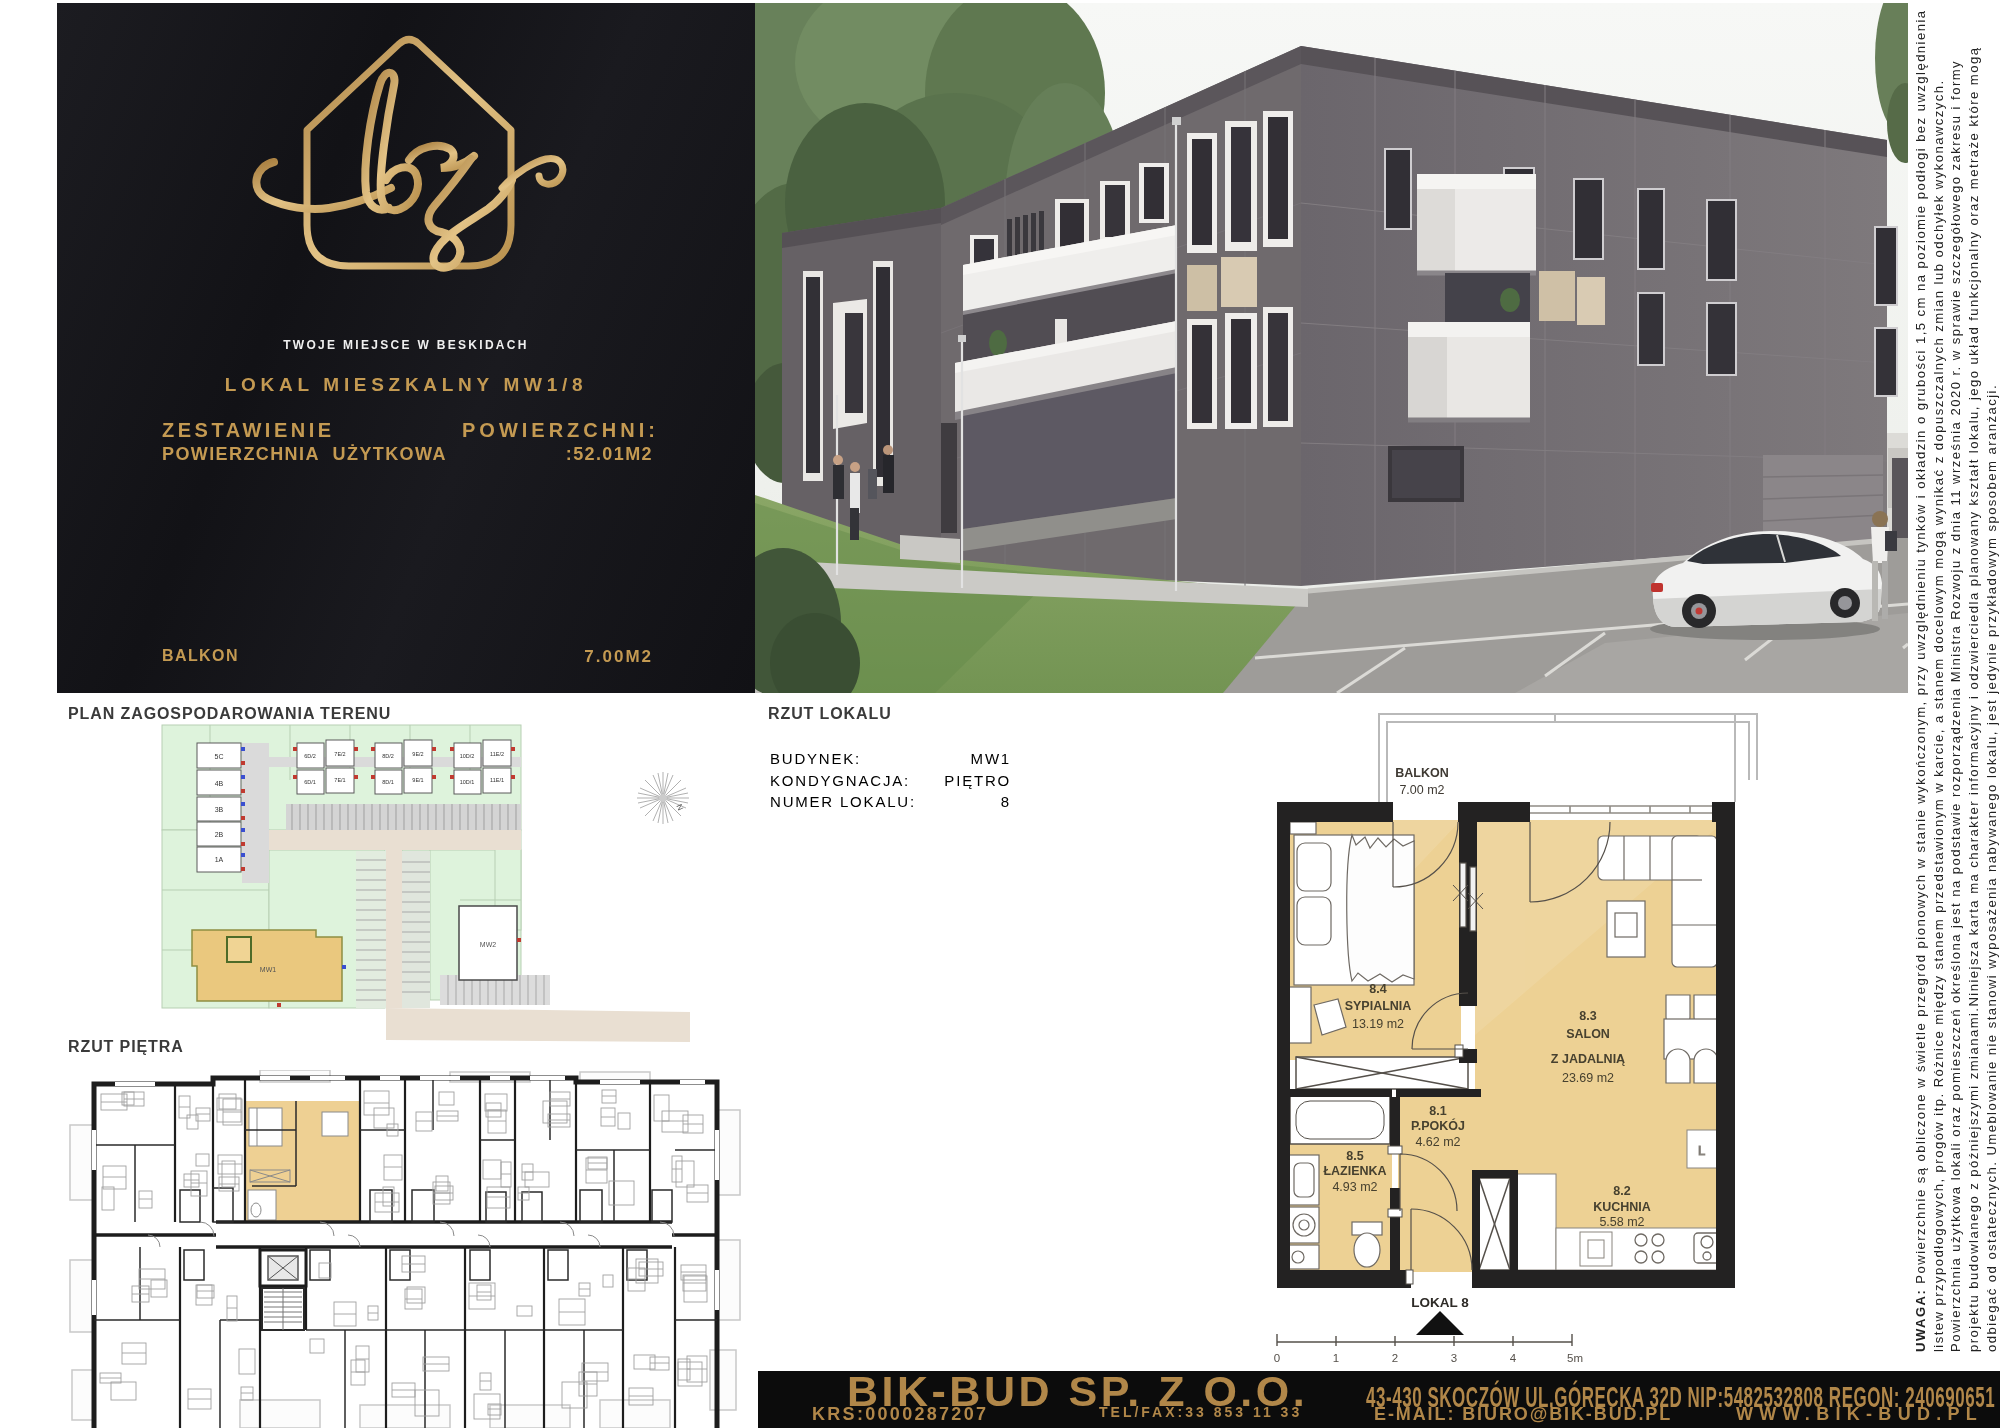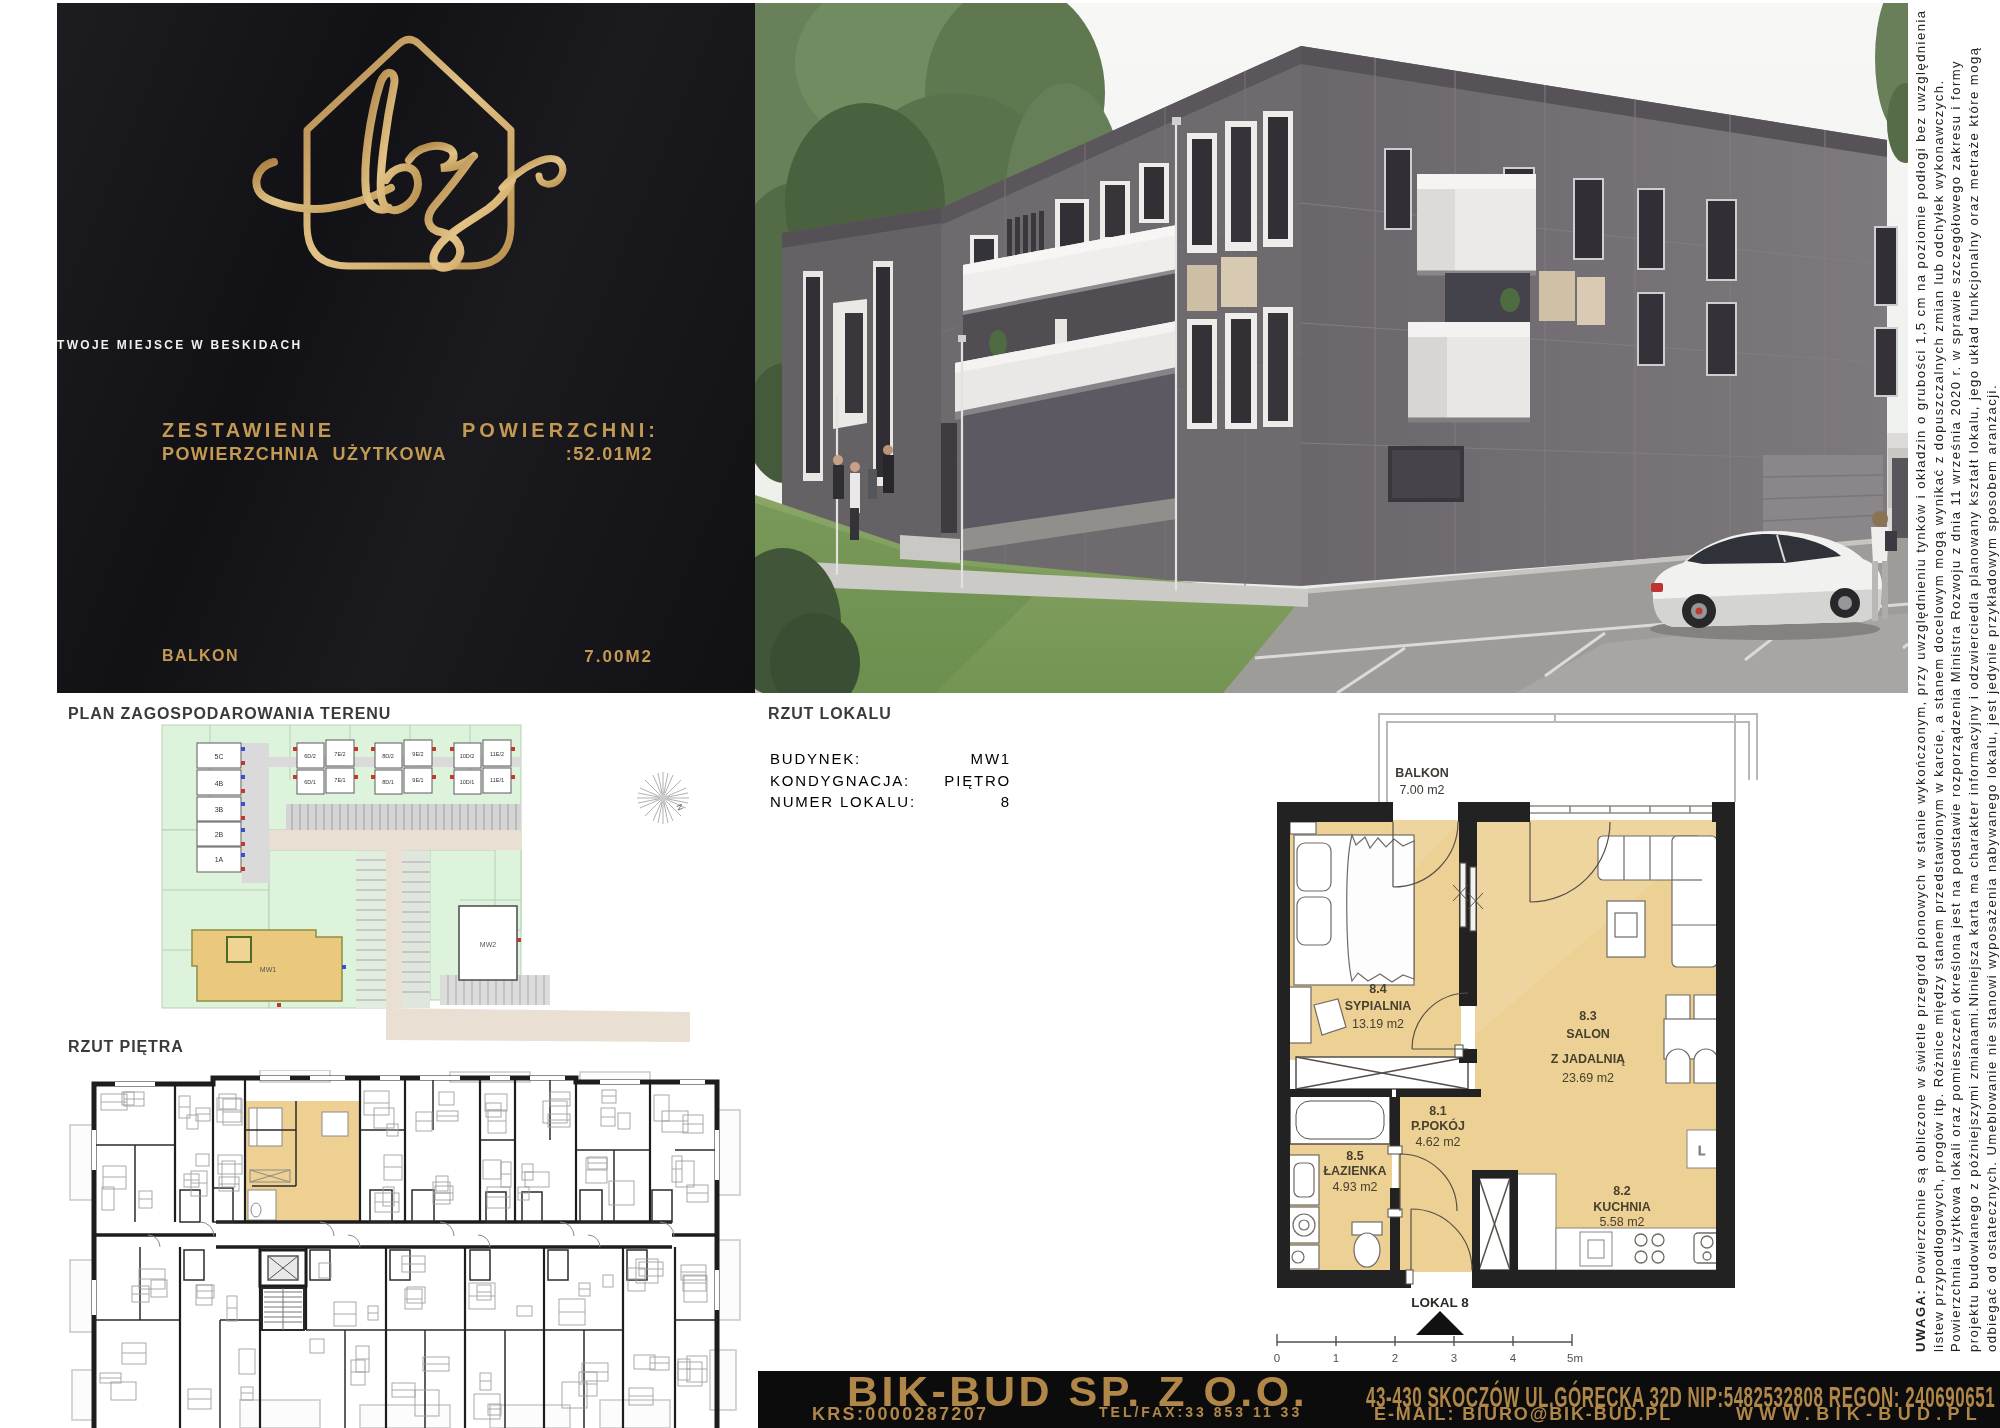--- a/index.html
+++ b/index.html
@@ -334,22 +334,23 @@
 <g fill="none" stroke="url(#gold)" stroke-linecap="round">
 <path d="M 217 142 C 198 146 192 170 211 179 C 228 187 252 191 272 188 C 294 185 318 176 334 168" stroke-width="8"></path>
 <path d="M 332 188 C 322 193 311 187 309 172 C 306 144 313 96 323 64 C 328 48 340 50 337 65 C 330 99 322 152 324 174 C 325 187 333 193 343 189 C 357 183 365 168 359 154 C 353 142 336 147 329 160" stroke-width="8"></path>
 <path d="M 352 140 C 360 127 381 122 393 129 C 401 135 395 146 384 148 C 397 148 409 143 417 136" stroke-width="8"></path>
 <path d="M 414 139 C 402 156 390 171 378 185 C 366 199 372 210 384 212 C 400 216 409 230 399 242 C 389 253 371 247 378 232 C 386 215 412 202 431 189 C 442 181 450 171 455 160" stroke-width="8"></path>
 <path d="M 445 168 C 459 152 477 142 489 139 C 503 136 510 147 503 158 C 496 167 483 166 482 156" stroke-width="7"></path>
 </g>
 </svg>
 
 
-<div class="abs" style="left:57px;top:338px;width:698px;font-size:12px;font-weight:bold;letter-spacing:2.3px;color:#efefef;">TWOJE MIEJSCE W BESKIDACH</div>
-
+<div class="abs" style="left:57px;top:338px;width:698px;text-align:center;font-size:12px;font-weight:bold;letter-spacing:2.3px;color:#efefef;">TWOJE MIEJSCE W BESKIDACH</div>
+
+<div class="abs" style="left:57px;top:374px;width:698px;text-align:center;font-size:19px;font-weight:bold;letter-spacing:4.7px;color:#c49a52;">LOKAL MIESZKALNY MW1/8</div>
 
 <div class="abs" style="left:162px;top:419px;width:491px;">
   <div style="position:relative;height:24px;">
     <span style="position:absolute;left:0;font-size:20px;font-weight:bold;letter-spacing:3.5px;color:#c49a52;">ZESTAWIENIE</span>
     <span style="position:absolute;left:300px;font-size:20px;font-weight:bold;letter-spacing:4px;color:#c49a52;">POWIERZCHNI:</span>
   </div>
   <div style="position:relative;font-size:18px;font-weight:bold;color:#c49a52;letter-spacing:1.4px;margin-top:1px;">POWIERZCHNIA&nbsp; UŻYTKOWA<span style="position:absolute;right:0;">:52.01M2</span></div>
 </div>
 
 <div class="abs" style="left:162px;top:647px;width:491px;position:relative;">

